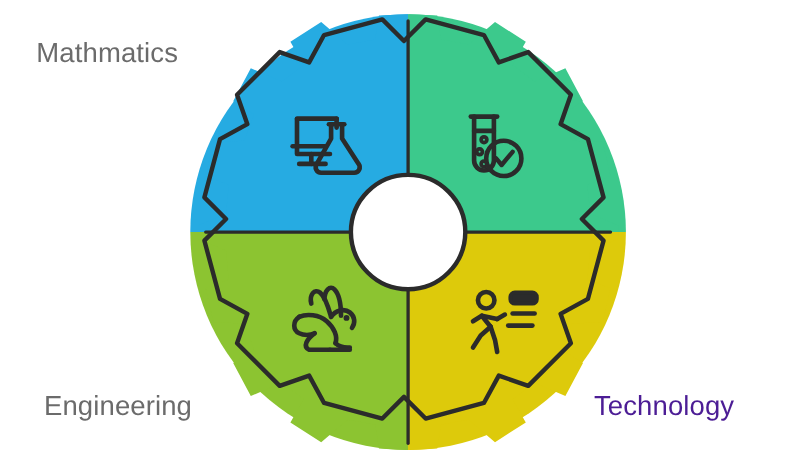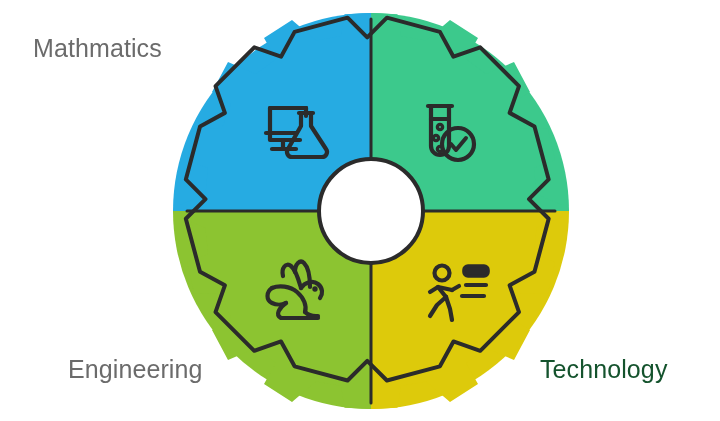--- a/index.html
+++ b/index.html
@@ -45,21 +45,20 @@
     left: 33px;
     top: 36px;
   }
   #label-science {
     left: 551px;
     top: 36px;
   }
   #label-engineering {
     left: 40px;
     top: 357px;
-    margin-left: 28px;
   }
   #label-technology {
     left: 540px;
     top: 357px;
   }
 </style>
 </head>
 <body style="background: rgb(255, 255, 255);">
 
 <div id="stage">
@@ -233,15 +232,15 @@
       <path d="M 462 296 L 484 296"></path>
     </g>
 
   </svg>
 
   <div class="label" id="label-mathematics" style="color: rgb(107, 107, 107);">Mathmatics</div>
 
 
   <div class="label" id="label-engineering" style="color: rgb(107, 107, 107);">Engineering</div>
 
-  <div class="label" id="label-technology" style="color: #14532d;">Technology</div>
+  <div class="label" id="label-technology" style="color: #4c1d95;">Technology</div>
 
 </div>
 
 </body></html>

